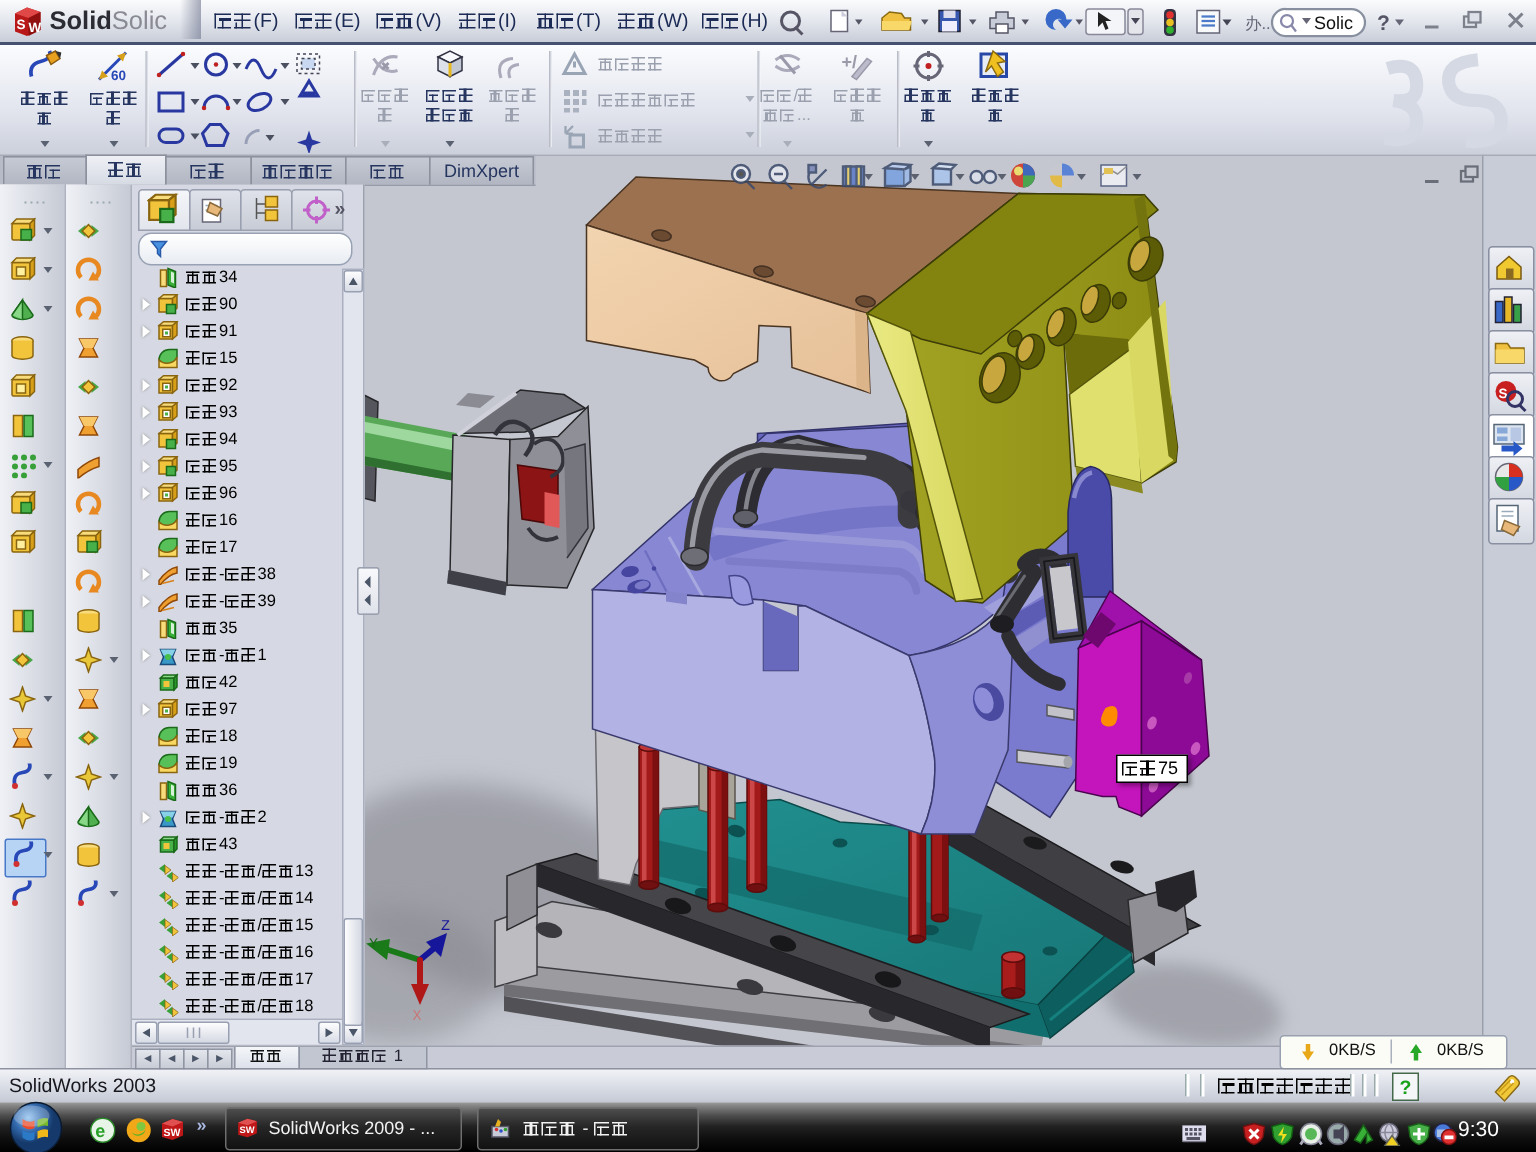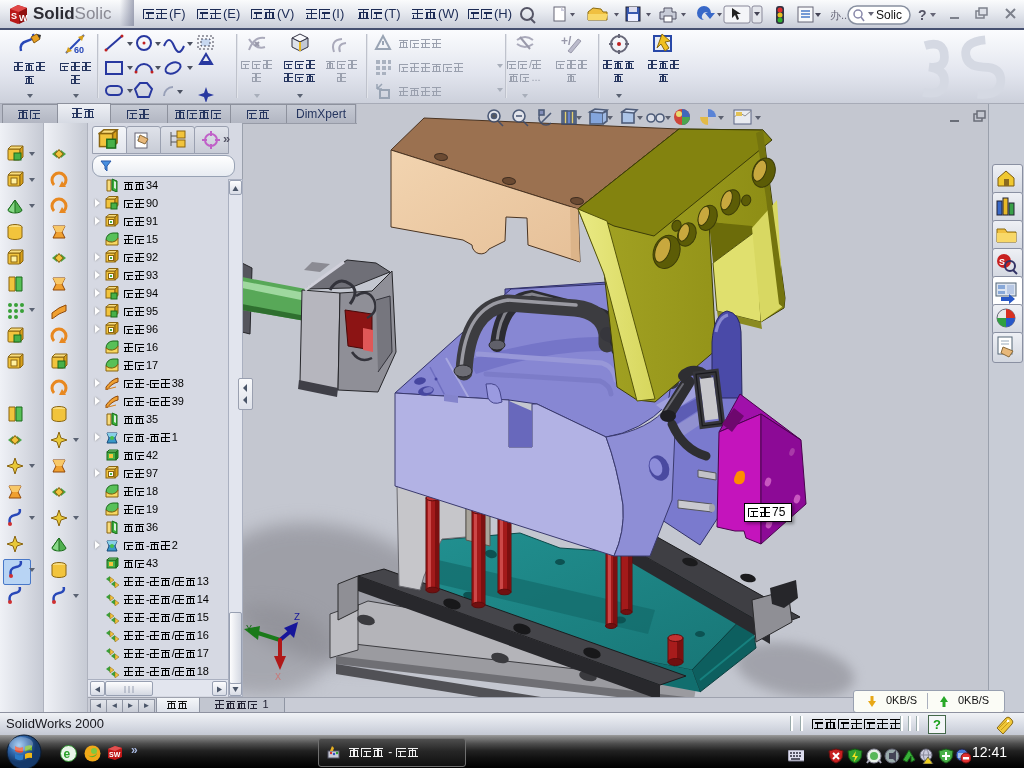--- a/index.html
+++ b/index.html
@@ -849,21 +849,21 @@
 <div class="abs" style="left:73px;top:2px;width:1px;height:16px;background:#aab0be"></div>
 <svg class="abs" style="left:84px;top:4px" width="12" height="13">
       <path d="M6,1 L10,7 L7.5,7 L7.5,12 L4.5,12 L4.5,7 L2,7 Z" fill="#28a828"></path>
     </svg>
 <span class="abs" style="left:104px;top:3px">0KB/S</span>
 </div>
 
 <div id="tooltip"><span style="margin-left:3px"><i class="cj"><span style="display: inline-block; vertical-align: -1.2px; width: 10px; height: 10px; margin-right: 2px; position: relative;"><b style="position:absolute;left:0%;top:8%;width:12%;height:86%;background:rgb(0, 0, 0)"></b><b style="position:absolute;left:0%;top:8%;width:100%;height:11%;background:rgb(0, 0, 0)"></b><b style="position:absolute;left:28%;top:38%;width:72%;height:10%;background:rgb(0, 0, 0)"></b><b style="position:absolute;left:46%;top:38%;width:11%;height:56%;background:rgb(0, 0, 0)"></b><b style="position:absolute;left:20%;top:88%;width:80%;height:11%;background:rgb(0, 0, 0)"></b></span><span style="display: inline-block; vertical-align: -1.2px; width: 10px; height: 10px; margin-right: 2px; position: relative;"><b style="position:absolute;left:0%;top:2%;width:100%;height:11%;background:rgb(0, 0, 0)"></b><b style="position:absolute;left:0%;top:45%;width:100%;height:11%;background:rgb(0, 0, 0)"></b><b style="position:absolute;left:0%;top:88%;width:100%;height:11%;background:rgb(0, 0, 0)"></b><b style="position:absolute;left:44%;top:2%;width:12%;height:96%;background:rgb(0, 0, 0)"></b><b style="position:absolute;left:6%;top:60%;width:10%;height:38%;background:rgb(0, 0, 0)"></b></span></i>75</span></div>
 
 <div id="statusbar">
-<span class="abs" style="left:6px;top:3px">SolidWorks 2000</span>
+<span class="abs" style="left:6px;top:3px">SolidWorks 2003</span>
 <div class="abs" style="left:790px;top:3px;width:2px;height:15px;background:#fff;border-left:1px solid #9aa"></div>
 <div class="abs" style="left:800px;top:3px;width:2px;height:15px;background:#fff;border-left:1px solid #9aa"></div>
 <span class="abs" style="left:812px;top:3px;color:#000"><i class="cj"><span style="display: inline-block; vertical-align: -1.3px; width: 11px; height: 11px; margin-right: 2px; position: relative;"><b style="position:absolute;left:0%;top:8%;width:12%;height:86%;background:rgb(0, 0, 0)"></b><b style="position:absolute;left:0%;top:8%;width:100%;height:11%;background:rgb(0, 0, 0)"></b><b style="position:absolute;left:28%;top:38%;width:72%;height:10%;background:rgb(0, 0, 0)"></b><b style="position:absolute;left:46%;top:38%;width:11%;height:56%;background:rgb(0, 0, 0)"></b><b style="position:absolute;left:20%;top:88%;width:80%;height:11%;background:rgb(0, 0, 0)"></b></span><span style="display: inline-block; vertical-align: -1.3px; width: 11px; height: 11px; margin-right: 2px; position: relative;"><b style="position:absolute;left:0%;top:5%;width:100%;height:11%;background:rgb(0, 0, 0)"></b><b style="position:absolute;left:0%;top:87%;width:100%;height:11%;background:rgb(0, 0, 0)"></b><b style="position:absolute;left:12%;top:30%;width:76%;height:11%;background:rgb(0, 0, 0)"></b><b style="position:absolute;left:12%;top:30%;width:12%;height:55%;background:rgb(0, 0, 0)"></b><b style="position:absolute;left:76%;top:30%;width:12%;height:55%;background:rgb(0, 0, 0)"></b><b style="position:absolute;left:44%;top:5%;width:12%;height:92%;background:rgb(0, 0, 0)"></b></span><span style="display: inline-block; vertical-align: -1.3px; width: 11px; height: 11px; margin-right: 2px; position: relative;"><b style="position:absolute;left:0%;top:8%;width:12%;height:86%;background:rgb(0, 0, 0)"></b><b style="position:absolute;left:0%;top:8%;width:100%;height:11%;background:rgb(0, 0, 0)"></b><b style="position:absolute;left:28%;top:38%;width:72%;height:10%;background:rgb(0, 0, 0)"></b><b style="position:absolute;left:46%;top:38%;width:11%;height:56%;background:rgb(0, 0, 0)"></b><b style="position:absolute;left:20%;top:88%;width:80%;height:11%;background:rgb(0, 0, 0)"></b></span><span style="display: inline-block; vertical-align: -1.3px; width: 11px; height: 11px; margin-right: 2px; position: relative;"><b style="position:absolute;left:0%;top:2%;width:100%;height:11%;background:rgb(0, 0, 0)"></b><b style="position:absolute;left:0%;top:45%;width:100%;height:11%;background:rgb(0, 0, 0)"></b><b style="position:absolute;left:0%;top:88%;width:100%;height:11%;background:rgb(0, 0, 0)"></b><b style="position:absolute;left:44%;top:2%;width:12%;height:96%;background:rgb(0, 0, 0)"></b><b style="position:absolute;left:6%;top:60%;width:10%;height:38%;background:rgb(0, 0, 0)"></b></span><span style="display: inline-block; vertical-align: -1.3px; width: 11px; height: 11px; margin-right: 2px; position: relative;"><b style="position:absolute;left:0%;top:8%;width:12%;height:86%;background:rgb(0, 0, 0)"></b><b style="position:absolute;left:0%;top:8%;width:100%;height:11%;background:rgb(0, 0, 0)"></b><b style="position:absolute;left:28%;top:38%;width:72%;height:10%;background:rgb(0, 0, 0)"></b><b style="position:absolute;left:46%;top:38%;width:11%;height:56%;background:rgb(0, 0, 0)"></b><b style="position:absolute;left:20%;top:88%;width:80%;height:11%;background:rgb(0, 0, 0)"></b></span><span style="display: inline-block; vertical-align: -1.3px; width: 11px; height: 11px; margin-right: 2px; position: relative;"><b style="position:absolute;left:0%;top:2%;width:100%;height:11%;background:rgb(0, 0, 0)"></b><b style="position:absolute;left:0%;top:45%;width:100%;height:11%;background:rgb(0, 0, 0)"></b><b style="position:absolute;left:0%;top:88%;width:100%;height:11%;background:rgb(0, 0, 0)"></b><b style="position:absolute;left:44%;top:2%;width:12%;height:96%;background:rgb(0, 0, 0)"></b><b style="position:absolute;left:6%;top:60%;width:10%;height:38%;background:rgb(0, 0, 0)"></b></span><span style="display: inline-block; vertical-align: -1.3px; width: 11px; height: 11px; margin-right: 2px; position: relative;"><b style="position:absolute;left:0%;top:2%;width:100%;height:11%;background:rgb(0, 0, 0)"></b><b style="position:absolute;left:0%;top:45%;width:100%;height:11%;background:rgb(0, 0, 0)"></b><b style="position:absolute;left:0%;top:88%;width:100%;height:11%;background:rgb(0, 0, 0)"></b><b style="position:absolute;left:44%;top:2%;width:12%;height:96%;background:rgb(0, 0, 0)"></b><b style="position:absolute;left:6%;top:60%;width:10%;height:38%;background:rgb(0, 0, 0)"></b></span></i></span>
 <div class="abs" style="left:900px;top:3px;width:2px;height:15px;background:#fff;border-left:1px solid #9aa"></div>
 <div class="abs" style="left:908px;top:3px;width:2px;height:15px;background:#fff;border-left:1px solid #9aa"></div>
 <div class="abs" style="left:916px;top:3px;width:2px;height:15px;background:#fff;border-left:1px solid #9aa"></div>
 <div class="abs" style="left:928px;top:2px;width:16px;height:17px;background:#f4f6f8;border:1px solid #44684a;color:#18a018;font-weight:bold;font-size:13px;text-align:center;line-height:17px">?</div>
 <svg class="abs" style="left:994px;top:1px" width="22" height="21" viewBox="0 0 22 21">
       <path d="M3,14 L12,4 a3,3 0 0 1 4,0 l2,2 a3,3 0 0 1 0,4 L9,20 Z" fill="#f0c838" stroke="#8a6a18"></path>
       <circle cx="14" cy="7" r="1.5" fill="#fff"></circle>
@@ -1096,20 +1096,28 @@
       <circle cx="8.5" cy="8.5" r="8" fill="#f0a818"></circle>
       <path d="M4,10 a5,5 0 0 0 9,-2 a6,6 0 0 1 -9,2z" fill="#58b028"></path>
       <circle cx="10" cy="6" r="3" fill="#80c840"></circle>
     </svg>
 <svg class="abs" style="left:106px;top:9px" width="18" height="18" viewBox="0 0 18 18">
       <path d="M2,5 L9,2 L16,4 L16,13 L9,16 L2,14 Z" fill="#c01818"></path>
       <path d="M2,5 L9,2 L16,4 L9,7Z" fill="#e05050"></path>
       <text x="3" y="13" font-size="7" font-weight="bold" fill="#fff">SW</text>
     </svg>
 <span class="abs" style="left:131px;top:8px;color:#a8b8e0;font-weight:bold;font-size:12px">»</span>
+<div class="tkbtn" style="left:150px;width:156px">
+<svg class="abs" style="left:6px;top:5px" width="16" height="16" viewBox="0 0 18 18">
+        <path d="M2,5 L9,2 L16,4 L16,13 L9,16 L2,14 Z" fill="#c01818"></path>
+        <path d="M2,5 L9,2 L16,4 L9,7Z" fill="#e05050"></path>
+        <text x="3" y="13" font-size="7" font-weight="bold" fill="#fff">SW</text>
+      </svg>
+<span class="abs" style="left:28px;top:6px">SolidWorks 2009 - ...</span>
+    </div>
 <div class="tkbtn" style="left:318px;width:146px">
 <svg class="abs" style="left:7px;top:5px" width="16" height="16" viewBox="0 0 16 16">
         <rect x="2" y="7" width="11" height="7" fill="#c8ccd8" stroke="#556"></rect>
         <path d="M4,7 l2,-5 2,2 -1,3z" fill="#e8b020"></path>
         <circle cx="5" cy="9" r="1.2" fill="#d03030"></circle>
         <circle cx="8" cy="10" r="1.2" fill="#3050c8"></circle>
         <circle cx="11" cy="9" r="1.2" fill="#30a030"></circle>
       </svg>
 <span class="abs" style="left:30px;top:6px"><i class="cj" style="color:#f2f2f2"><span style="display: inline-block; vertical-align: -1.2px; width: 10px; height: 10px; margin-right: 2px; position: relative;"><b style="position:absolute;left:0%;top:5%;width:100%;height:11%;background:rgb(242, 242, 242)"></b><b style="position:absolute;left:0%;top:87%;width:100%;height:11%;background:rgb(242, 242, 242)"></b><b style="position:absolute;left:12%;top:30%;width:76%;height:11%;background:rgb(242, 242, 242)"></b><b style="position:absolute;left:12%;top:30%;width:12%;height:55%;background:rgb(242, 242, 242)"></b><b style="position:absolute;left:76%;top:30%;width:12%;height:55%;background:rgb(242, 242, 242)"></b><b style="position:absolute;left:44%;top:5%;width:12%;height:92%;background:rgb(242, 242, 242)"></b></span><span style="display: inline-block; vertical-align: -1.2px; width: 10px; height: 10px; margin-right: 2px; position: relative;"><b style="position:absolute;left:0%;top:8%;width:12%;height:86%;background:rgb(242, 242, 242)"></b><b style="position:absolute;left:0%;top:8%;width:100%;height:11%;background:rgb(242, 242, 242)"></b><b style="position:absolute;left:28%;top:38%;width:72%;height:10%;background:rgb(242, 242, 242)"></b><b style="position:absolute;left:46%;top:38%;width:11%;height:56%;background:rgb(242, 242, 242)"></b><b style="position:absolute;left:20%;top:88%;width:80%;height:11%;background:rgb(242, 242, 242)"></b></span><span style="display: inline-block; vertical-align: -1.2px; width: 10px; height: 10px; margin-right: 2px; position: relative;"><b style="position:absolute;left:0%;top:5%;width:100%;height:11%;background:rgb(242, 242, 242)"></b><b style="position:absolute;left:0%;top:87%;width:100%;height:11%;background:rgb(242, 242, 242)"></b><b style="position:absolute;left:12%;top:30%;width:76%;height:11%;background:rgb(242, 242, 242)"></b><b style="position:absolute;left:12%;top:30%;width:12%;height:55%;background:rgb(242, 242, 242)"></b><b style="position:absolute;left:76%;top:30%;width:12%;height:55%;background:rgb(242, 242, 242)"></b><b style="position:absolute;left:44%;top:5%;width:12%;height:92%;background:rgb(242, 242, 242)"></b></span></i> - <i class="cj" style="color:#f2f2f2"><span style="display: inline-block; vertical-align: -1.2px; width: 10px; height: 10px; margin-right: 2px; position: relative;"><b style="position:absolute;left:0%;top:8%;width:12%;height:86%;background:rgb(242, 242, 242)"></b><b style="position:absolute;left:0%;top:8%;width:100%;height:11%;background:rgb(242, 242, 242)"></b><b style="position:absolute;left:28%;top:38%;width:72%;height:10%;background:rgb(242, 242, 242)"></b><b style="position:absolute;left:46%;top:38%;width:11%;height:56%;background:rgb(242, 242, 242)"></b><b style="position:absolute;left:20%;top:88%;width:80%;height:11%;background:rgb(242, 242, 242)"></b></span><span style="display: inline-block; vertical-align: -1.2px; width: 10px; height: 10px; margin-right: 2px; position: relative;"><b style="position:absolute;left:0%;top:5%;width:100%;height:11%;background:rgb(242, 242, 242)"></b><b style="position:absolute;left:0%;top:87%;width:100%;height:11%;background:rgb(242, 242, 242)"></b><b style="position:absolute;left:12%;top:30%;width:76%;height:11%;background:rgb(242, 242, 242)"></b><b style="position:absolute;left:12%;top:30%;width:12%;height:55%;background:rgb(242, 242, 242)"></b><b style="position:absolute;left:76%;top:30%;width:12%;height:55%;background:rgb(242, 242, 242)"></b><b style="position:absolute;left:44%;top:5%;width:12%;height:92%;background:rgb(242, 242, 242)"></b></span></i></span>
     </div>
@@ -1156,14 +1164,14 @@
 <svg class="trayico" style="left:938px">
       <path d="M8,1 L15,3 L14,10 Q12,14 8,15 Q4,14 2,10 L1,3 Z" fill="#48b048" stroke="#186018"></path>
       <path d="M8,4 l0,8 M4,8 l8,0" stroke="#fff" stroke-width="2"></path>
     </svg>
 <svg class="trayico" style="left:955px">
       <circle cx="7" cy="7" r="6" fill="#4878d8" stroke="#224"></circle>
       <rect x="3" y="5" width="8" height="5" fill="#a8c0e8"></rect>
       <circle cx="11" cy="10" r="5" fill="#e03030" stroke="#801010"></circle>
       <rect x="8" y="9" width="6" height="2.5" fill="#fff"></rect>
     </svg>
-<span class="abs" style="left:972px;top:9px;color:#fff;font-size:14px">12:41</span>
+<span class="abs" style="left:972px;top:9px;color:#fff;font-size:14px">9:30</span>
 </div>
 
 </body></html>

